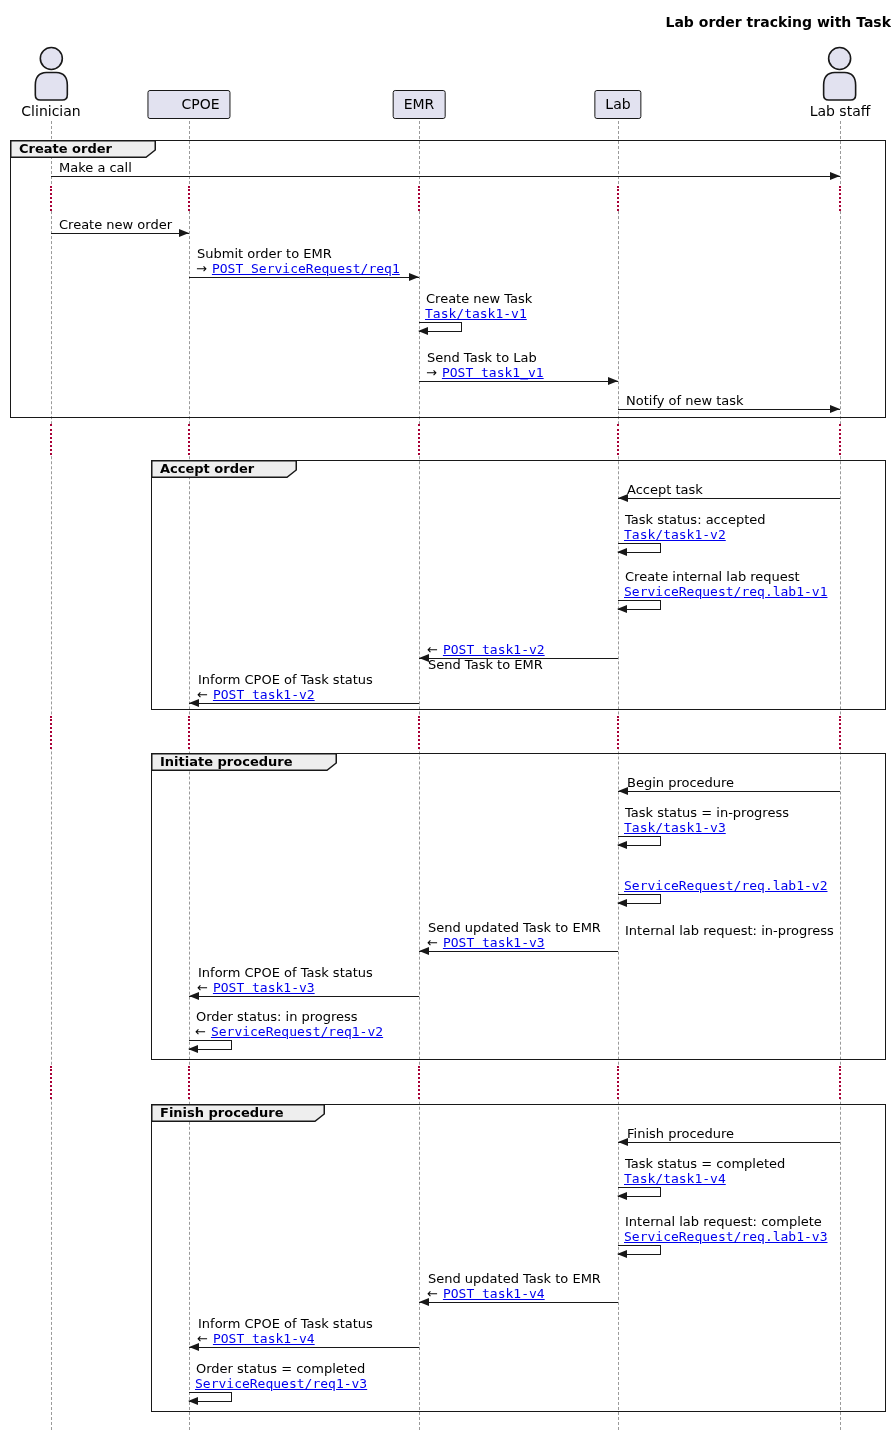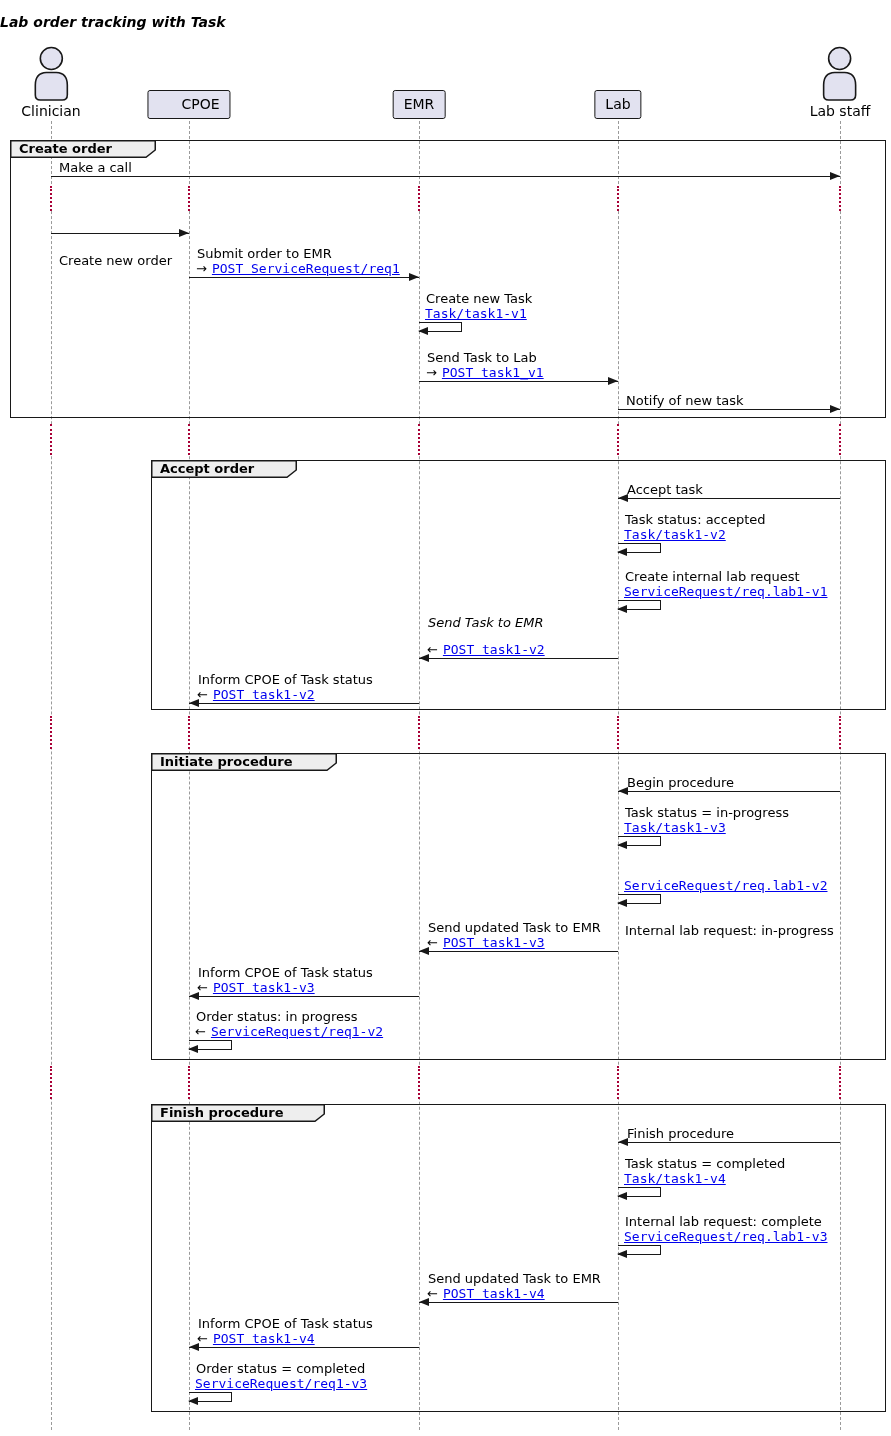--- a/index.html
+++ b/index.html
@@ -1,22 +1,22 @@
 <!DOCTYPE html>
 <html><head>
 <meta charset="utf-8">
 <style>
   html,body{margin:0;padding:0;background:#fff;}
   #diagram{
     position:relative;width:891px;height:1436px;background:#ffffff;
     font-family:"DejaVu Sans","Liberation Sans",sans-serif;color:#000;overflow:hidden;
   }
   .title{
-    position:absolute;top:14px;left:0;width:100%;text-align:left;
-    font-size:14px;font-weight:bold;white-space:nowrap;font-style:italic;
+    position:absolute;top:14px;left:0;width:100%;text-align:right;
+    font-size:14px;font-weight:bold;white-space:nowrap;
   }
   .lifeline{position:absolute;width:0;border-left:1px dashed #9a9a9a;}
   .delay-mask{position:absolute;background:#ffffff;}
   .delay-line{position:absolute;width:0;border-left:2px dotted #A80036;}
   .frame{position:absolute;border:1.5px solid #181818;box-sizing:border-box;background:transparent;}
   .frame-tab{position:absolute;}
   .frame-tab svg{display:block;}
   .frame-label{
     position:absolute;left:9px;top:1px;font-size:13px;font-weight:bold;white-space:nowrap;
   }
@@ -125,21 +125,21 @@
     <div class="frame" style="left: 151px; top: 1104px; width: 735px; height: 308px;"></div>
     <div class="frame-tab" style="left: 151px; top: 1104px; width: 174px; height: 18px;">
       <svg width="174" height="18" viewBox="0 0 174 18">
         <path d="M0.75,0.75 H173.25 V10 L164,17.25 H0.75 Z" fill="#EEEEEE" stroke="#181818" stroke-width="1.5"></path>
       </svg>
     </div>
     <div class="frame-label" style="left: 160px; top: 1105px;">Finish procedure</div>
     <div class="msg-text" style="left: 59px; top: 160px;">Make a call</div>
     <div class="arrow-line" style="left: 51px; top: 176px; width: 789px;"></div>
     <div class="arrowhead-right" style="left: 830px; top: 172px;"></div>
-    <div class="msg-text" style="left: 59px; top: 217px; margin-top: 36px;">Create new order</div>
+    <div class="msg-text" style="left: 59px; top: 217px;">Create new order</div>
     <div class="arrow-line" style="left: 51px; top: 233px; width: 138px;"></div>
     <div class="arrowhead-right" style="left: 179px; top: 229px;"></div>
     <div class="msg-text" style="left: 197px; top: 246px;">Submit order to EMR</div>
     <div class="msg-linkline" style="left: 196px; top: 261px;"><span class="msg-prefix">→</span><span class="msg-link">POST ServiceRequest/req1</span></div>
     <div class="arrow-line" style="left: 189px; top: 277px; width: 230px;"></div>
     <div class="arrowhead-right" style="left: 409px; top: 273px;"></div>
     <div class="msg-text" style="left: 426px; top: 291px;">Create new Task</div>
     <div class="msg-linkline" style="left: 425px; top: 306px;"><span class="msg-link">Task/task1-v1</span></div>
     <div class="self-loop" style="left: 419px; top: 322px; width: 43px; height: 10px;"></div>
     <div class="arrowhead-left" style="left: 418px; top: 327px;"></div>
@@ -154,21 +154,21 @@
     <div class="arrow-line" style="left: 618px; top: 498px; width: 222px;"></div>
     <div class="arrowhead-left" style="left: 618px; top: 494px;"></div>
     <div class="msg-text" style="left: 625px; top: 512px;">Task status: accepted</div>
     <div class="msg-linkline" style="left: 624px; top: 527px;"><span class="msg-link">Task/task1-v2</span></div>
     <div class="self-loop" style="left: 618px; top: 543px; width: 43px; height: 10px;"></div>
     <div class="arrowhead-left" style="left: 617px; top: 548px;"></div>
     <div class="msg-text" style="left: 625px; top: 569px;">Create internal lab request</div>
     <div class="msg-linkline" style="left: 624px; top: 584px;"><span class="msg-link">ServiceRequest/req.lab1-v1</span></div>
     <div class="self-loop" style="left: 618px; top: 600px; width: 43px; height: 10px;"></div>
     <div class="arrowhead-left" style="left: 617px; top: 605px;"></div>
-    <div class="msg-text" style="left: 428px; top: 615px; font-style: italic;">Send Task to EMR</div>
+    <div class="msg-text" style="left: 428px; top: 657px;">Send Task to EMR</div>
     <div class="msg-linkline" style="left: 427px; top: 642px;"><span class="msg-prefix">←</span><span class="msg-link">POST task1-v2</span></div>
     <div class="arrow-line" style="left: 419px; top: 658px; width: 199px;"></div>
     <div class="arrowhead-left" style="left: 419px; top: 654px;"></div>
     <div class="msg-text" style="left: 198px; top: 672px;">Inform CPOE of Task status</div>
     <div class="msg-linkline" style="left: 197px; top: 687px;"><span class="msg-prefix">←</span><span class="msg-link">POST task1-v2</span></div>
     <div class="arrow-line" style="left: 189px; top: 703px; width: 230px;"></div>
     <div class="arrowhead-left" style="left: 189px; top: 699px;"></div>
     <div class="msg-text" style="left: 627px; top: 775px;">Begin procedure</div>
     <div class="arrow-line" style="left: 618px; top: 791px; width: 222px;"></div>
     <div class="arrowhead-left" style="left: 618px; top: 787px;"></div>

